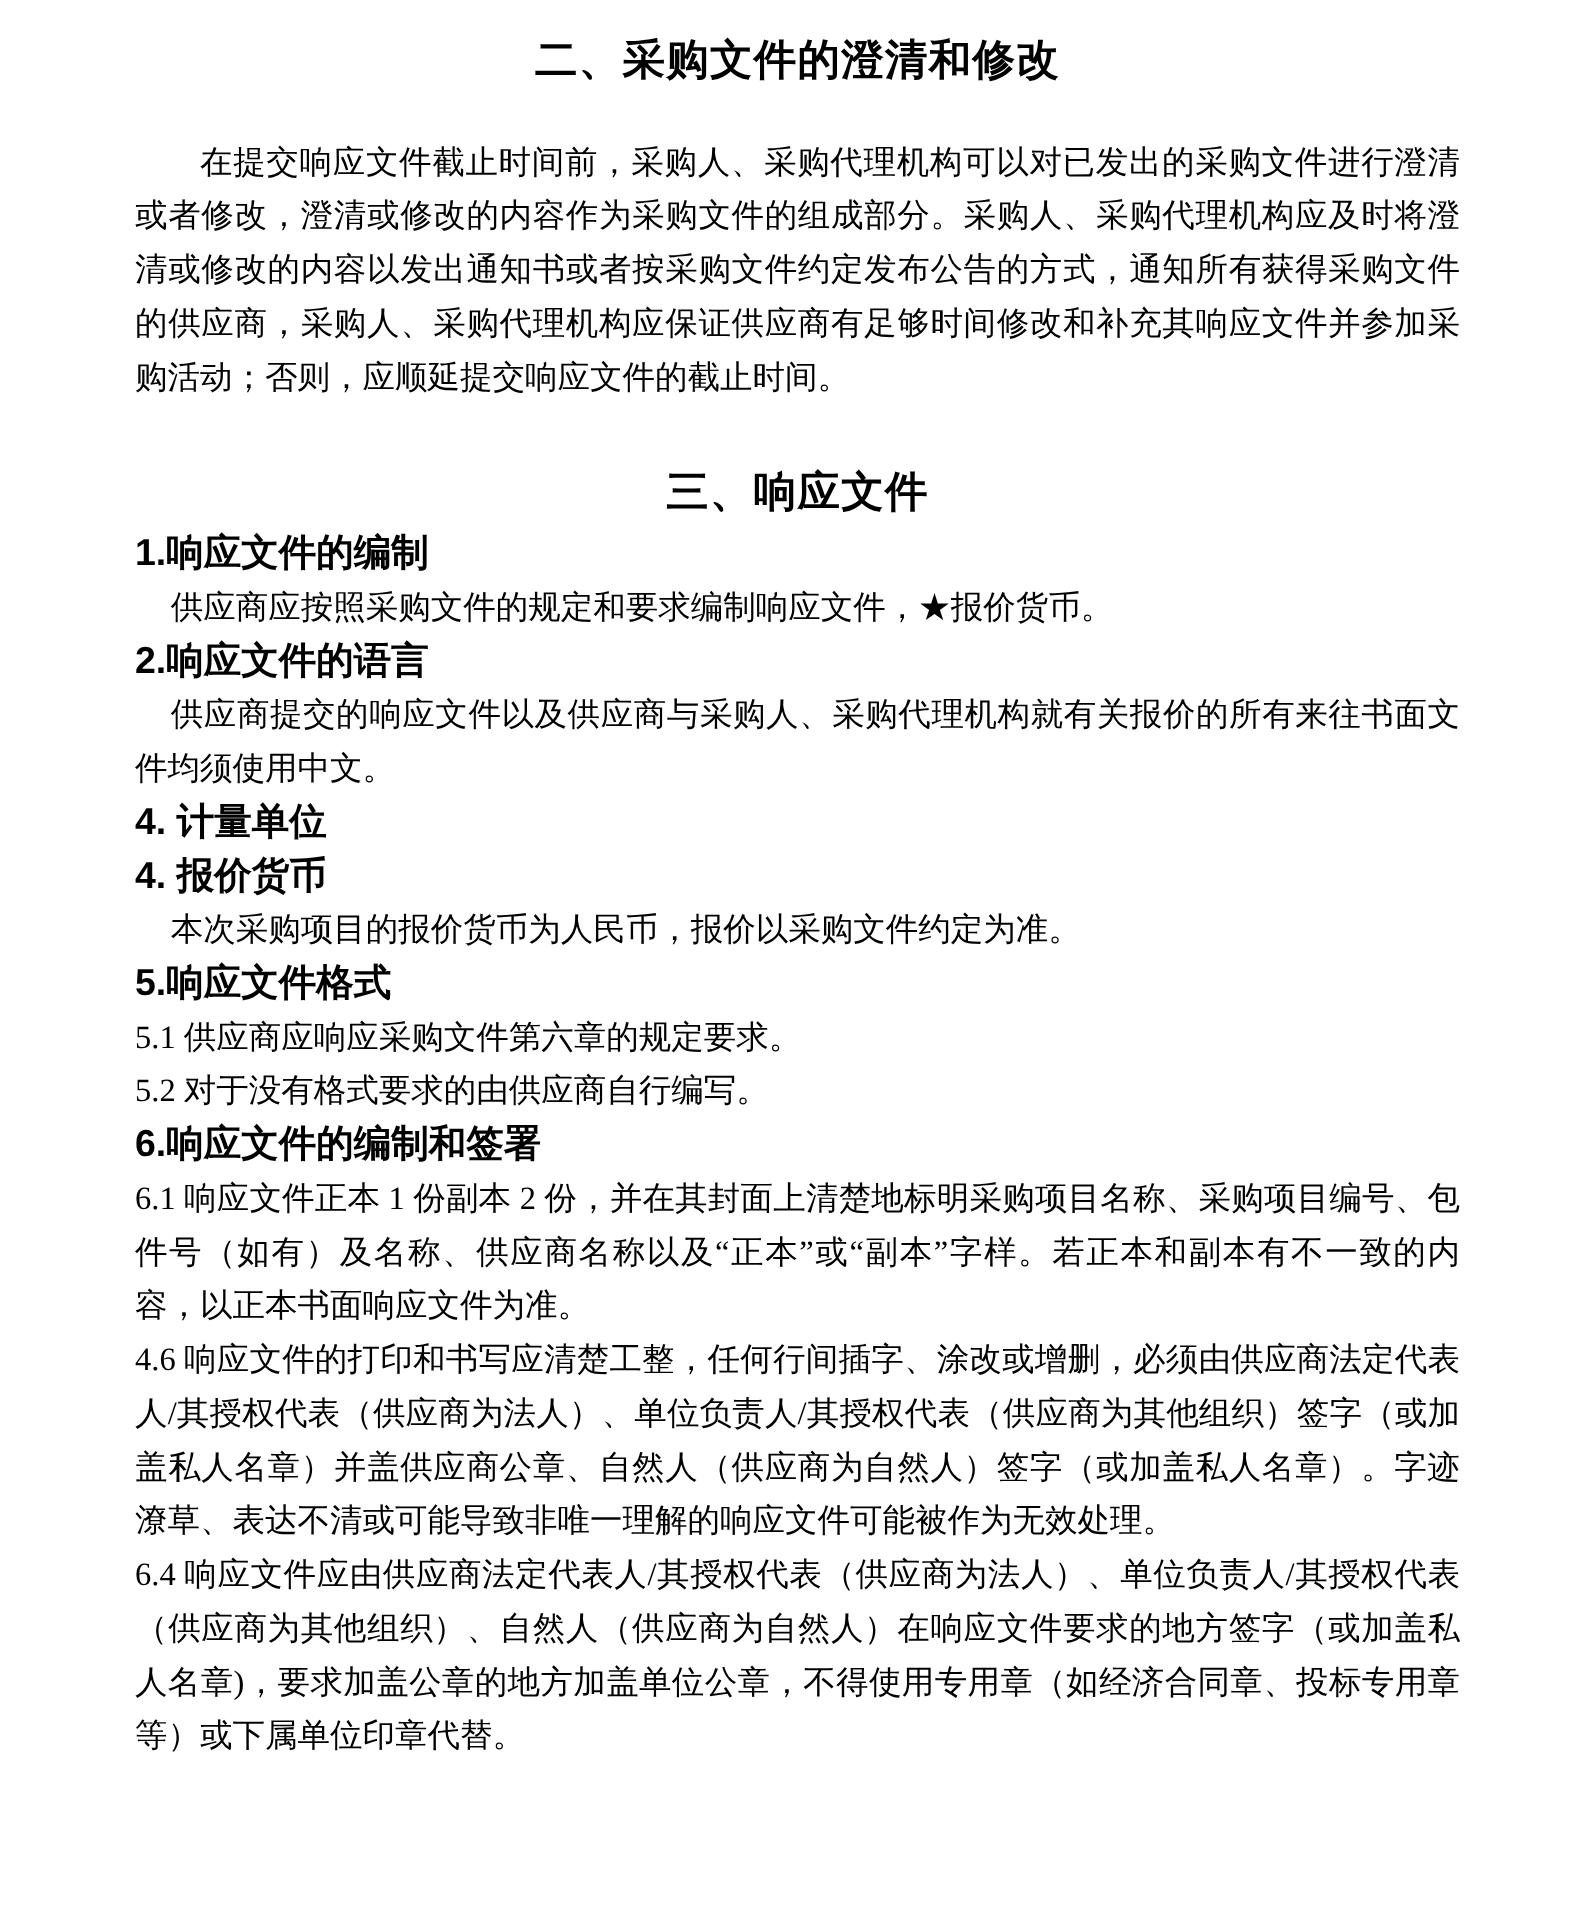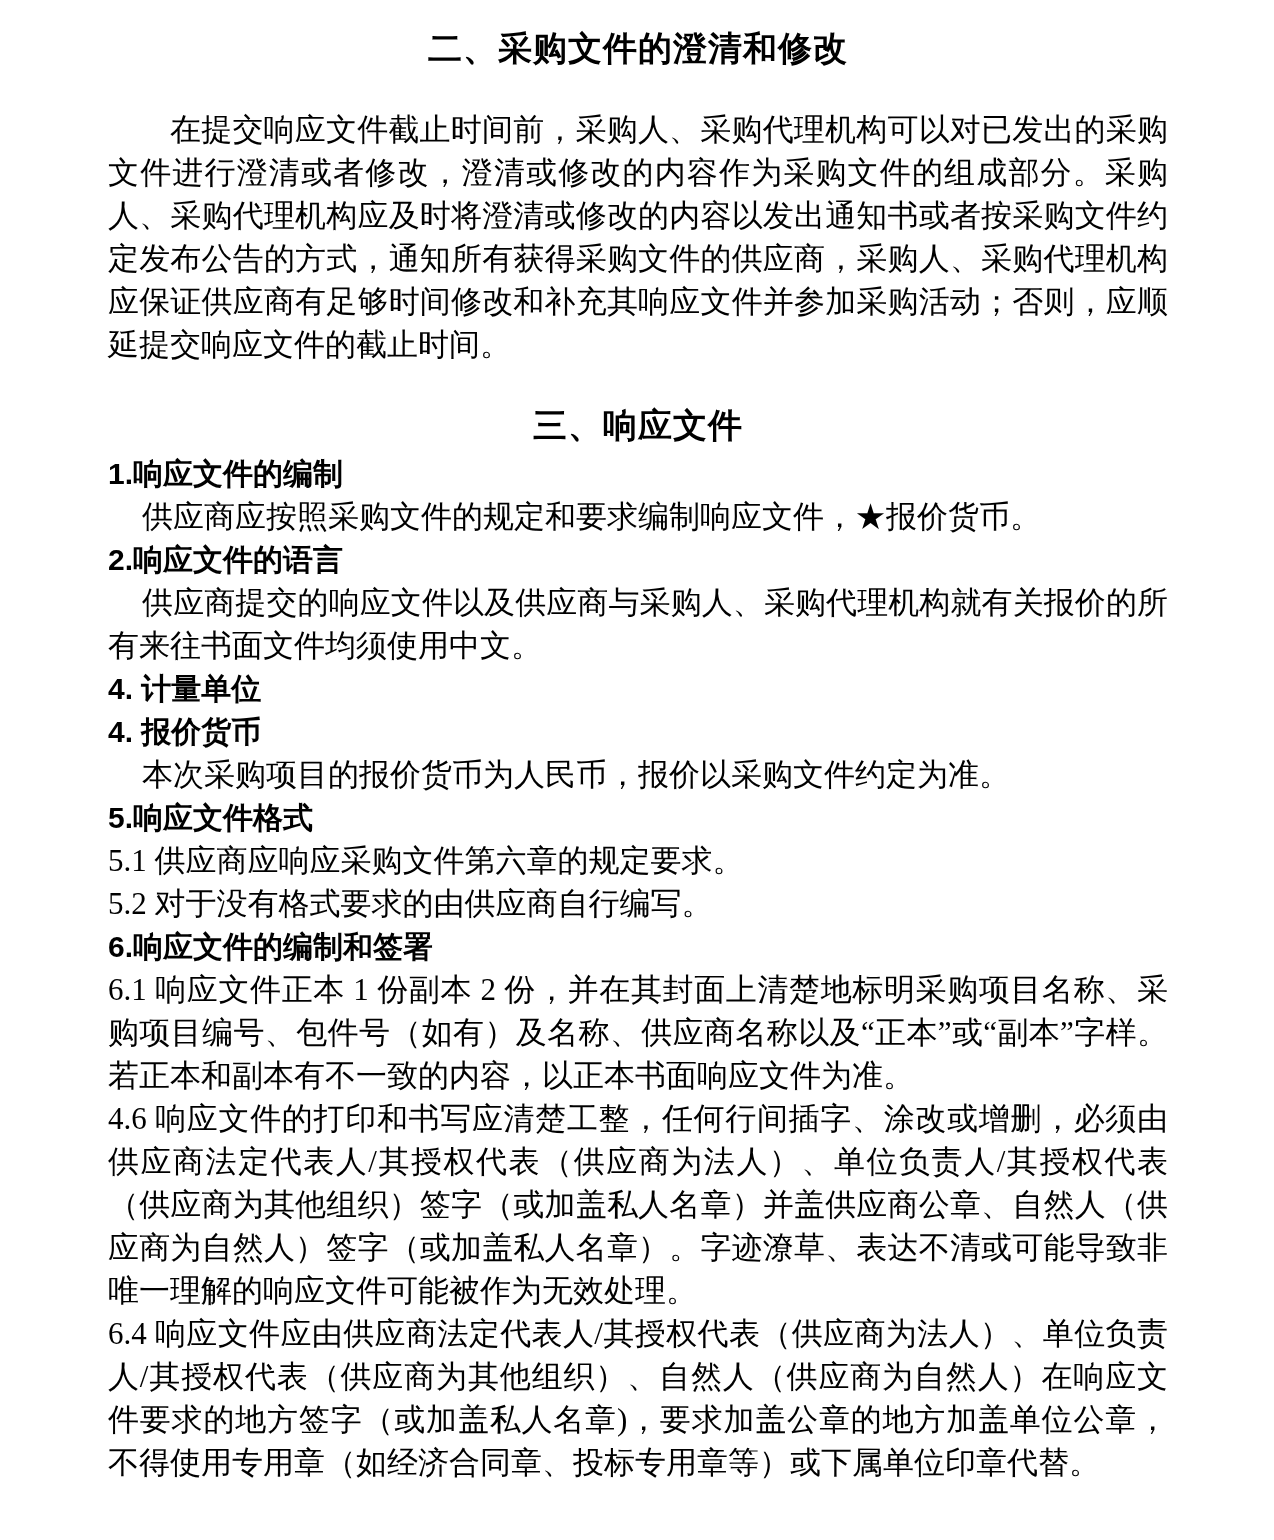--- a/index.html
+++ b/index.html
@@ -24,26 +24,26 @@
   .doc-title {
     margin: 0;
     font-family: "Liberation Sans", sans-serif;
     font-weight: bold;
     font-size: 34px;
     line-height: 56px;
     text-align: center;
     letter-spacing: 1px;
   }
   .doc-title.sec3 {
-    margin-top: 32px;
+    margin-top: 44px;
     line-height: 54px;
   }
   .para {
     margin: 0;
-    font-size: 31px;
+    font-size: 26px;
     line-height: 43px;
     text-align: justify;
     text-justify: inter-character;
   }
   .para.lead {
     margin-top: 32px;
     text-indent: 2em;
   }
   .item-heading {
     margin: 0;

